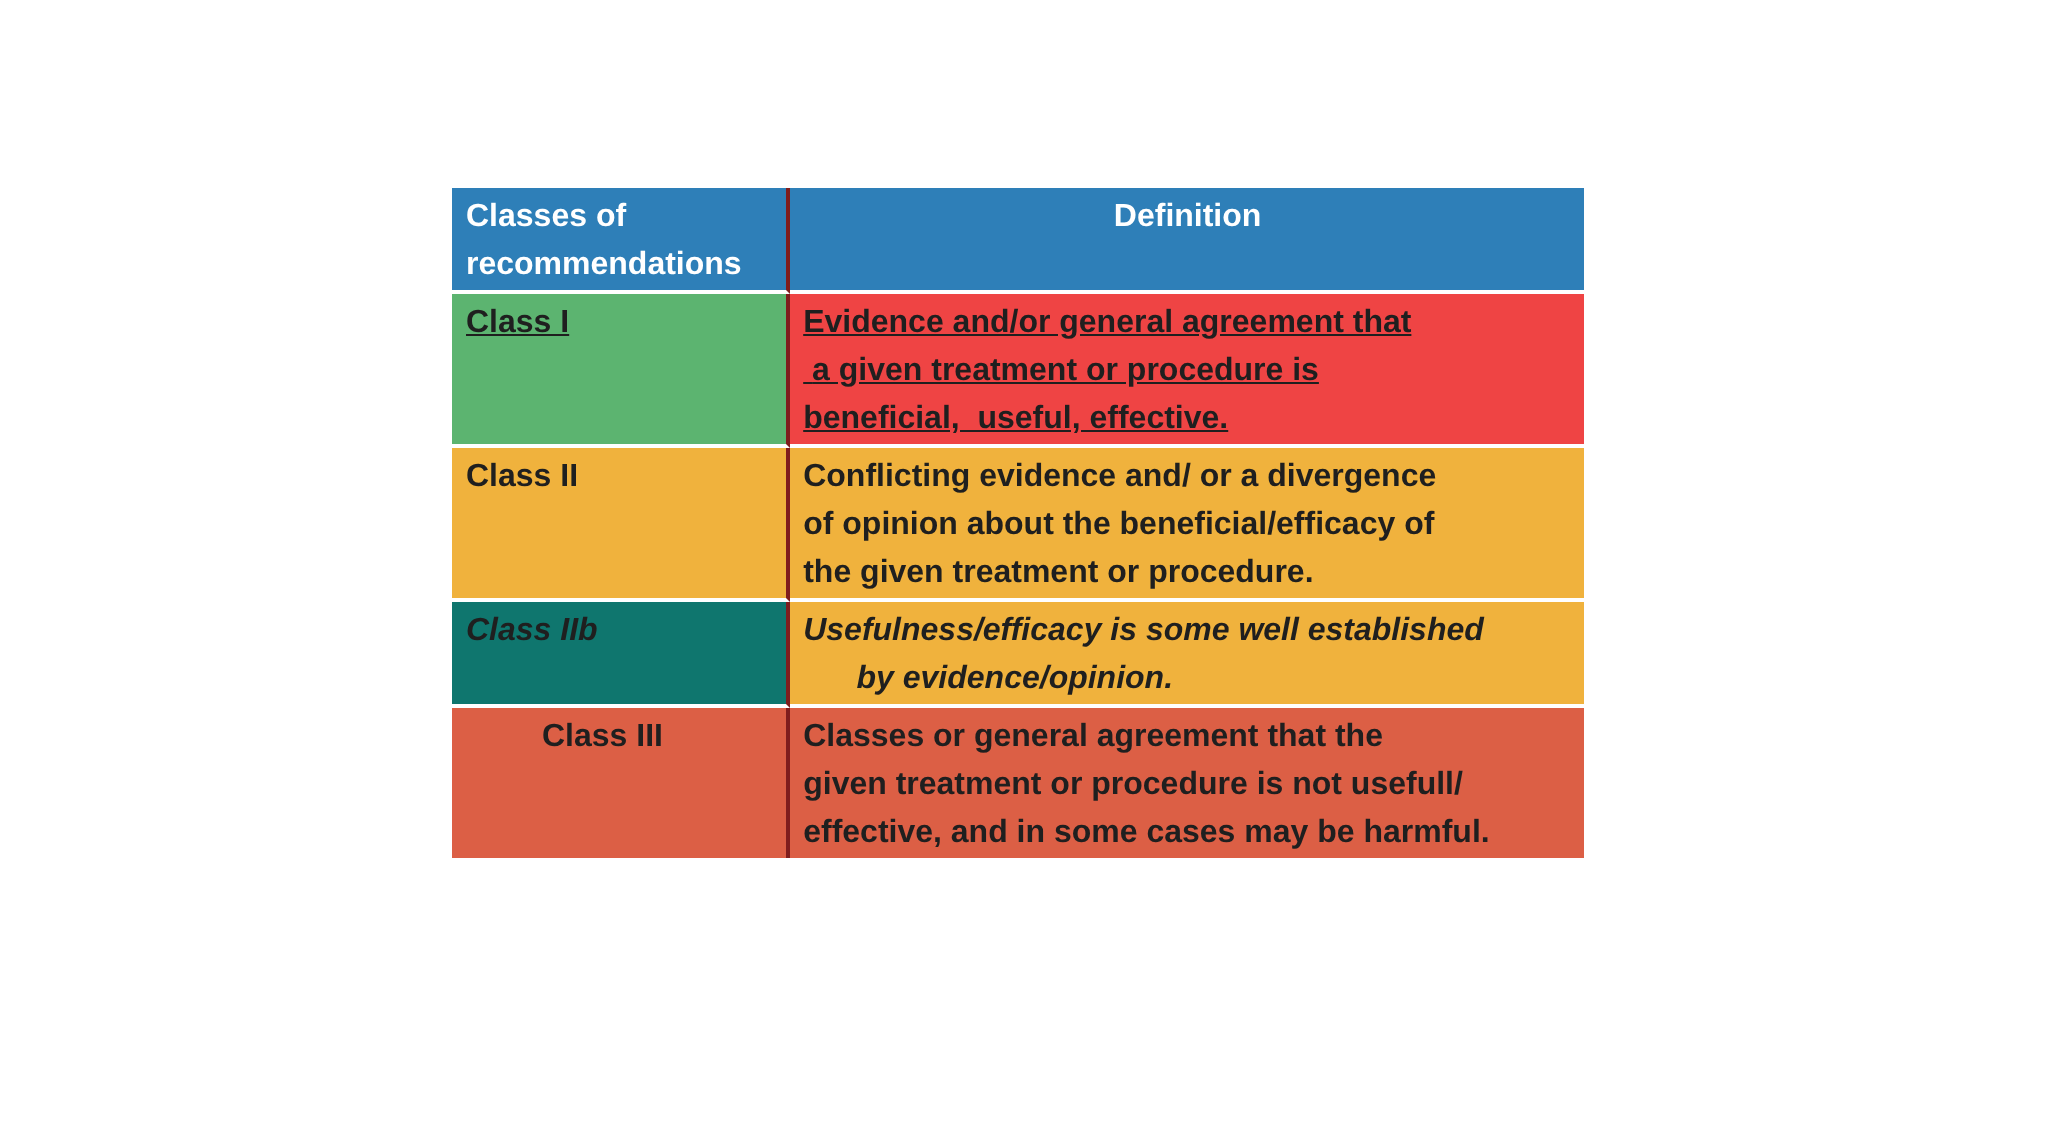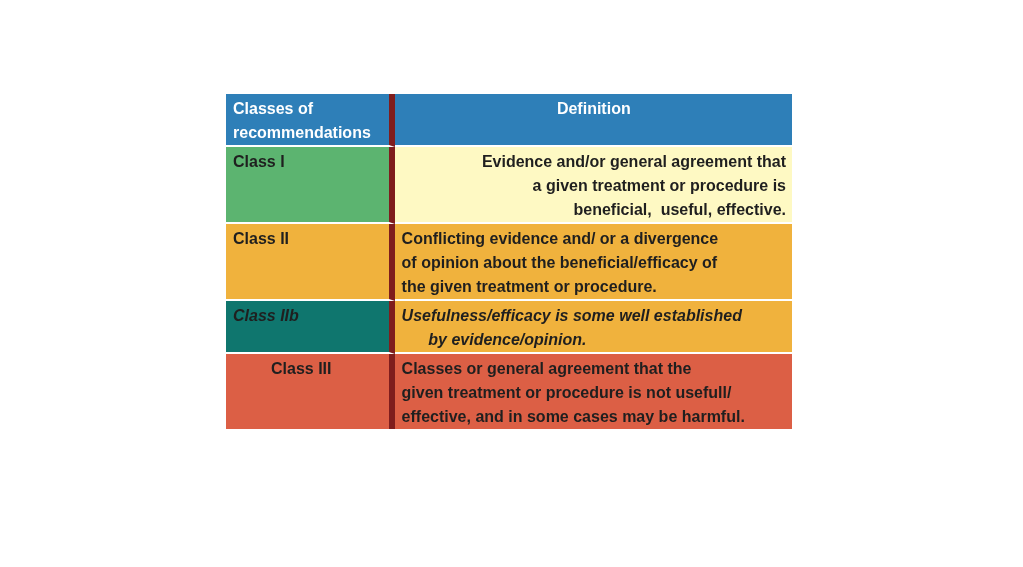--- a/index.html
+++ b/index.html
@@ -29,26 +29,26 @@
     vertical-align: top;
     padding: 3px 6px 0 7px;
     font-weight: bold;
     font-size: 16px;
     line-height: 24px;
     color: #1f1f1f;
     white-space: pre-wrap;
     overflow: hidden;
     text-align: left;
   }
-  .c1 { width: 168px; border-right: 6px solid #7f1d1d; margin-left: 25px; }
+  .c1 { width: 168px; border-right: 2px solid #7f1d1d; margin-left: 25px; }
   .c2 { width: 396px; }
   tr.sep > th, tr.sep > td { border-bottom: 2px solid #ffffff; }
   .r-head > th { height: 51px; color: #ffffff; }
   .r-head > th.c2 { text-align: center; }
-  .r1 > td { height: 75px; }
+  .r1 > td { height: 75px; text-decoration: underline; }
   .r2 > td { height: 77px; }
   .r3 > td { height: 51px; }
   .r4 > td { height: 52px; }
   .r5 > td { height: 74px; }
   .italic { font-style: italic; }
   .center { text-align: center; }
 </style>
 </head>
 <body>
 
@@ -56,21 +56,21 @@
   <table class="rec-table">
     <thead>
       <tr class="r-head sep">
         <th class="c1" style="background-color: rgb(46, 127, 184);">Classes of recommendations</th>
         <th class="c2" style="background-color: rgb(46, 127, 184);">Definition</th>
       </tr>
     </thead>
     <tbody>
       <tr class="r1 sep">
         <td class="c1" style="background-color: rgb(92, 180, 112);">Class I</td>
-        <td class="c2" style="background-color: #fef9c3; text-align: right;">Evidence and/or general agreement that
+        <td class="c2" style="background-color: #ef4444;">Evidence and/or general agreement that
  a given treatment or procedure is
 beneficial,  useful, effective.</td>
       </tr>
       <tr class="r2 sep">
         <td class="c1" style="background-color: rgb(240, 178, 61);">Class II</td>
         <td class="c2" style="background-color: rgb(240, 178, 61);">Conflicting evidence and/ or a divergence
 of opinion about the beneficial/efficacy of
 the given treatment or procedure.</td>
       </tr>
       <tr class="r4 sep">

